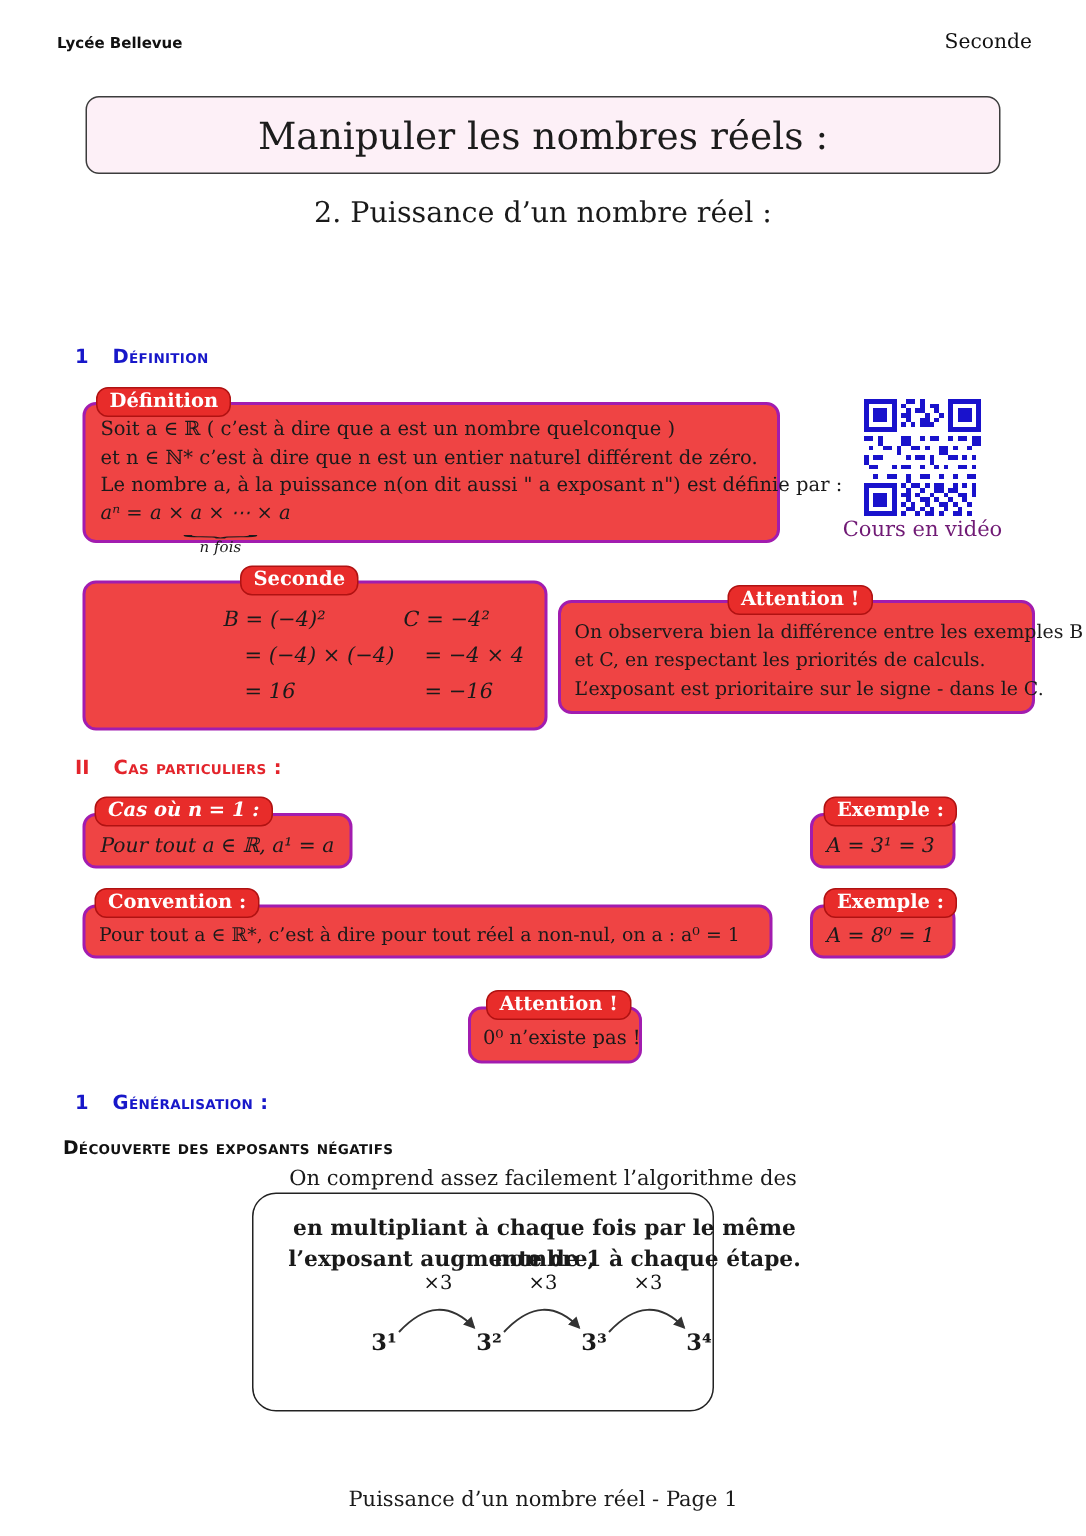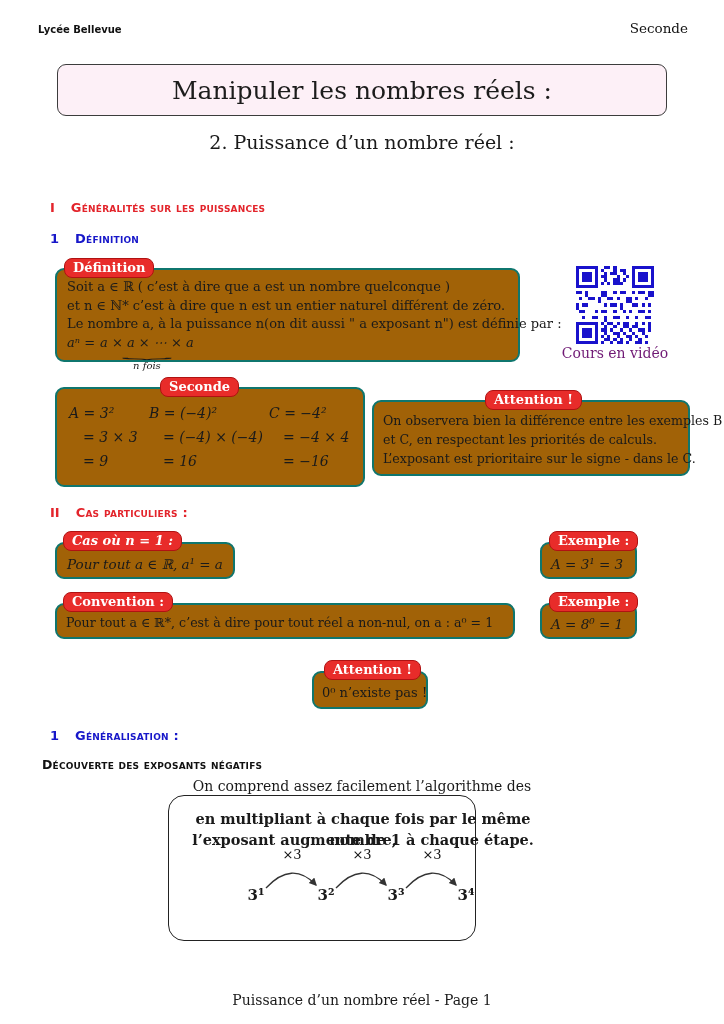--- a/index.html
+++ b/index.html
@@ -20,21 +20,21 @@
 
   
   .head{position:absolute;font-family:"DejaVu Sans",sans-serif;font-weight:bold;}
   .head .num{display:inline-block;margin-right:16px;}
   .head .sc{font-variant:small-caps;letter-spacing:.2px;}
   .h-red{color:#e3242b;font-size:13px;}
   .h-blue{color:#1717c9;font-size:13px;}
   .h-black{color:#111;font-size:12.5px;}
 
   
-  .ibox{position:absolute;background:#a16207;border:2px solid #0f766e;border-radius:9px;box-sizing:border-box;}
+  .ibox{position:absolute;background:#ef4444;border:2px solid #a21caf;border-radius:9px;box-sizing:border-box;}
   .wbox{position:absolute;background:#ffffff;border:1.5px solid #222;border-radius:16px;box-sizing:border-box;}
   .badge{position:absolute;background:#e82c2a;color:#ffffff;border:1.5px solid #b01212;
          border-radius:8px;padding:0 8px;font-weight:bold;font-size:13px;line-height:18px;
          z-index:3;white-space:nowrap;font-family:"DejaVu Serif",serif;}
 
   .def-line{font-size:13px;line-height:18.5px;white-space:nowrap;}
   .formula-row{display:flex;align-items:flex-start;font-size:13px;margin-top:1px;}
   .ub{display:inline-flex;flex-direction:column;align-items:center;margin-left:5px;}
   .ub .prod{font-style:italic;font-size:13px;line-height:15px;}
   .ub .brace{font-family:"DejaVu Sans",sans-serif;font-size:10px;line-height:8px;height:9px;
@@ -66,23 +66,20 @@
 <div class="page">
 
   <div class="hdr-school">Lycée Bellevue</div>
   <div class="hdr-level">Seconde</div>
 
   <div class="title-box">
     <span class="t">Manipuler les nombres réels :</span>
   </div>
   <div class="subtitle">2. Puissance d’un nombre réel :</div>
 
-  <div class="head h-red" style="left:50px;top:200px;">
-    <span class="num">I</span><span class="sc">Généralités sur les puissances</span>
-  </div>
   <div class="head h-blue" style="left:50px;top:231px;">
     <span class="num">1</span><span class="sc">Définition</span>
   </div>
 
   <span class="badge" style="left:64px;top:258px;">Définition</span>
   <div class="ibox" style="left:55px;top:268px;width:465px;height:94px;padding:8px 10px 2px 10px;">
     <div class="def-line">Soit a ∈ ℝ ( c’est à dire que a est un nombre quelconque )</div>
     <div class="def-line">et n ∈ ℕ* c’est à dire que n est un entier naturel différent de zéro.</div>
     <div class="def-line">Le nombre a, à la puissance n(on dit aussi " a exposant n") est définie par :</div>
     <div class="formula-row">
@@ -201,25 +198,20 @@
         <rect class="qm" x="13" y="24" width="2" height="1"></rect>
       <rect class="qm" x="16" y="24" width="1" height="1"></rect>
         <rect class="qm" x="19" y="24" width="2" height="1"></rect>
         <rect class="qm" x="22" y="24" width="1" height="1"></rect>
     </svg>
   </div>
   <div class="qr-caption">Cours en vidéo</div>
 
   <span class="badge" style="left:160px;top:377px;">Seconde</span>
   <div class="ibox" style="left:55px;top:387px;width:310px;height:100px;">
-    <div class="ex-col" style="left:12px;top:12px;">
-      <span>A = 3²</span>
-      <span class="cont">= 3 × 3</span>
-      <span class="cont">= 9</span>
-    </div>
     <div class="ex-col" style="left:92px;top:12px;font-style:italic;">
       <span>B = (−4)²</span>
       <span class="cont">= (−4) × (−4)</span>
       <span class="cont">= 16</span>
     </div>
     <div class="ex-col" style="left:212px;top:12px;">
       <span>C = −4²</span>
       <span class="cont">= −4 × 4</span>
       <span class="cont">= −16</span>
     </div>

